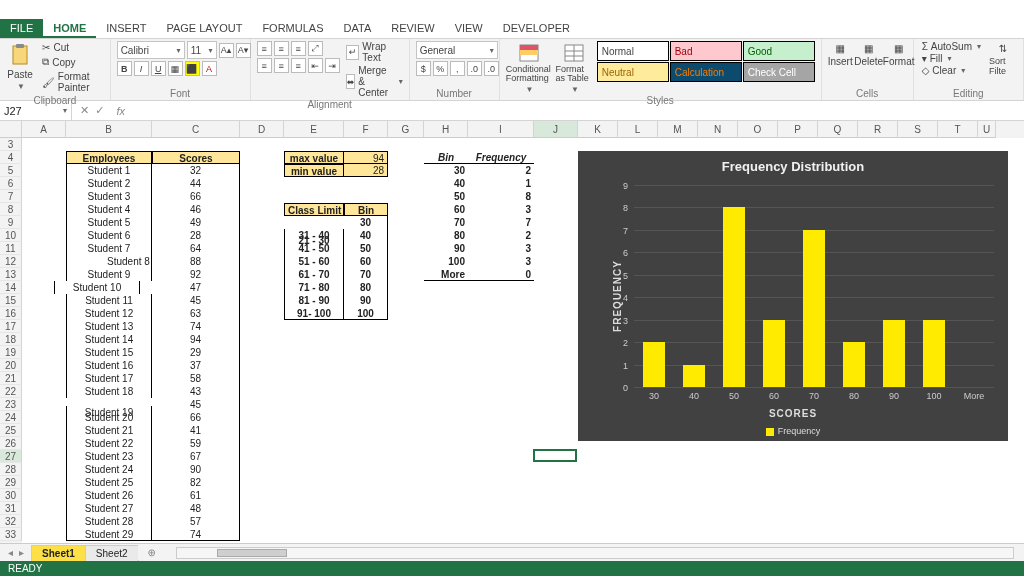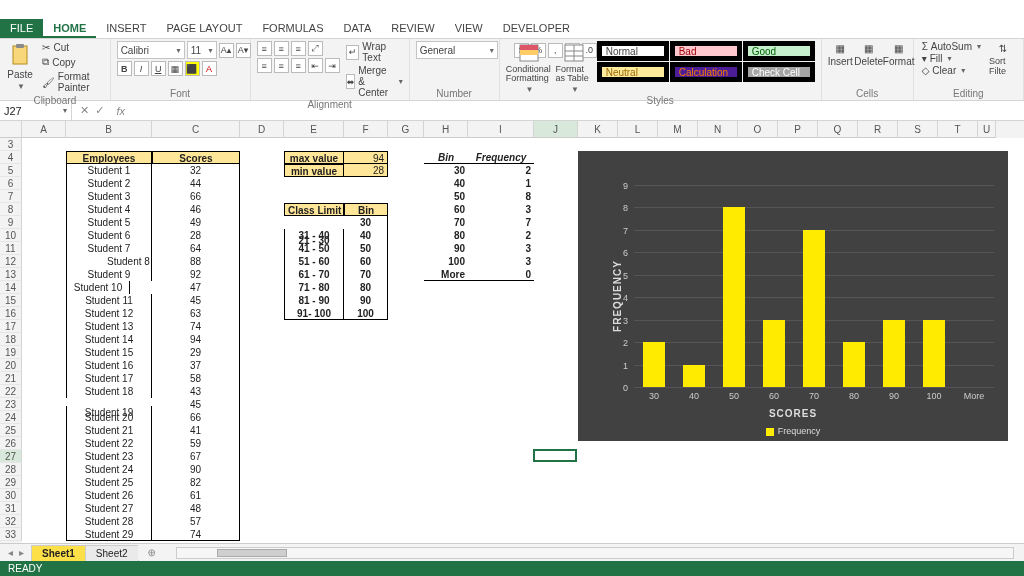--- a/index.html
+++ b/index.html
@@ -14,24 +14,24 @@
 .ribbon-group .group-label{text-align:center;font-size:10px;color:#777;padding:1px 0}
 .rg-body{display:flex;gap:6px;align-items:flex-start;flex:1}
 .big-btn{display:flex;flex-direction:column;align-items:center;width:38px;padding-top:2px;gap:2px;font-size:10px}
 .clipboard-small{display:flex;flex-direction:column;gap:1px;font-size:10px}
 .clipboard-small div{display:flex;align-items:center;gap:3px;padding:1px 2px}
 .font-box{display:flex;flex-direction:column;gap:2px}
 .font-row{display:flex;gap:2px;align-items:center}
 .combo{border:1px solid #c4c4c4;background:#fff;height:18px;font-size:10px;padding:0 3px;display:flex;align-items:center;justify-content:space-between}
 .ico{width:15px;height:15px;border:1px solid #bbb;display:inline-flex;align-items:center;justify-content:center;font-size:9px;background:#fff}
 .align-box{display:flex;flex-direction:column;gap:2px}
-.number-box{display:flex;flex-direction:row;gap:16px}
+.number-box{display:flex;flex-direction:column;gap:2px}
 .styles-box{display:flex;gap:4px;align-items:flex-start}
 .style-grid{display:grid;grid-template-columns:72px 72px 72px;grid-auto-rows:20px;gap:1px}
-.style-cell{border:5px solid #000000;display:flex;align-items:center;padding:0 4px;font-size:10px}
+.style-cell{border:1px solid #000000;display:flex;align-items:center;padding:0 4px;font-size:10px}
 .cells-box{display:flex;gap:2px}
 .editing-box{display:flex;flex-direction:column;gap:1px;font-size:10px}
 .editing-box div{display:flex;align-items:center;gap:3px;padding:0 2px}
 .namebar{display:flex;height:20px;border-bottom:1px solid #d4d4d4;align-items:center;background:#fff}
 .namebox{width:72px;border-right:1px solid #d4d4d4;padding:0 4px;font-size:11px;display:flex;align-items:center;height:100%}
 .fx-icons{display:flex;gap:6px;padding:0 8px;color:#888;font-size:11px}
 .fx-label{font-style:italic;color:#888;padding:0 4px}
 .fx-input{flex:1;border:none;height:100%;font-size:11px;padding:0 4px}
 .sheet-area{position:absolute;top:121px;bottom:33px;left:0;right:0;overflow:hidden;background:#fff}
 .colheads{display:flex;height:17px;background:#f3f3f3;font-size:10px;color:#555}
@@ -219,21 +219,21 @@
             <line x1="11" y1="2" x2="11" y2="18" stroke="#888"></line>
           </svg>
         <span style="font-size:9px;line-height:1">Format as Table</span>
           <span class="dd">▼</span>
       </div>
       <div class="style-grid">
         <div class="style-cell" style="background:#fff">Normal</div>
         <div class="style-cell" style="background:#ffc7ce;color:#9c0006">Bad</div>
         <div class="style-cell" style="background:#c6efce;color:#006100">Good</div>
         <div class="style-cell" style="background:#ffeb9c;color:#9c6500">Neutral</div>
-        <div class="style-cell" style="background:#4c1d95;color:#fa7d00">Calculation</div>
+        <div class="style-cell" style="background:#0c4a6e;color:#fa7d00">Calculation</div>
         <div class="style-cell" style="background:#a5a5a5;color:#fff">Check Cell</div>
       </div>
     </div>
     <div class="group-label">Styles</div>
   </div>
 
   <div class="ribbon-group" style="width:92px">
     <div class="rg-body cells-box">
       <div class="big-btn" style="width:28px">
           <span>▦</span>
@@ -365,21 +365,21 @@
         <div class="cell ta-c brdL brdR" style="left: 44px; top: 78px; width: 86px;">Student 5</div>
         <div class="cell ta-c brdR" style="left: 130px; top: 78px; width: 88px;">49</div>
         <div class="cell ta-c brdL brdR" style="left: 44px; top: 91px; width: 86px;">Student 6</div>
         <div class="cell ta-c brdR" style="left: 130px; top: 91px; width: 88px;">28</div>
         <div class="cell ta-c brdL brdR" style="left: 44px; top: 104px; width: 86px;">Student 7</div>
         <div class="cell ta-c brdR" style="left: 130px; top: 104px; width: 88px;">64</div>
         <div class="cell ta-c brdL brdR" style="left: 44px; top: 117px; width: 86px; padding-left: 40px;">Student 8</div>
         <div class="cell ta-c brdR" style="left: 130px; top: 117px; width: 88px;">88</div>
         <div class="cell ta-c brdL brdR" style="left: 44px; top: 130px; width: 86px;">Student 9</div>
         <div class="cell ta-c brdR" style="left: 130px; top: 130px; width: 88px;">92</div>
-        <div class="cell ta-c brdL brdR" style="left: 44px; top: 143px; width: 64px;">Student 10</div>
+        <div class="cell ta-c brdL brdR" style="left: 32px; top: 143px; width: 86px;">Student 10</div>
         <div class="cell ta-c brdR" style="left: 130px; top: 143px; width: 88px;">47</div>
         <div class="cell ta-c brdL brdR" style="left: 44px; top: 156px; width: 86px;">Student 11</div>
         <div class="cell ta-c brdR" style="left: 130px; top: 156px; width: 88px;">45</div>
         <div class="cell ta-c brdL brdR" style="left: 44px; top: 169px; width: 86px;">Student 12</div>
         <div class="cell ta-c brdR" style="left: 130px; top: 169px; width: 88px;">63</div>
         <div class="cell ta-c brdL brdR" style="left: 44px; top: 182px; width: 86px;">Student 13</div>
         <div class="cell ta-c brdR" style="left: 130px; top: 182px; width: 88px;">74</div>
         <div class="cell ta-c brdL brdR" style="left: 44px; top: 195px; width: 86px;">Student 14</div>
         <div class="cell ta-c brdR" style="left: 130px; top: 195px; width: 88px;">94</div>
         <div class="cell ta-c brdL brdR" style="left: 44px; top: 208px; width: 86px;">Student 15</div>
@@ -449,20 +449,21 @@
         <div class="cell ta-r bold" style="left: 402px; top: 91px; width: 44px;">80</div>
         <div class="cell ta-r bold" style="left: 446px; top: 91px; width: 66px;">2</div>
         <div class="cell ta-r bold" style="left: 402px; top: 104px; width: 44px;">90</div>
         <div class="cell ta-r bold" style="left: 446px; top: 104px; width: 66px;">3</div>
         <div class="cell ta-r bold" style="left: 402px; top: 117px; width: 44px;">100</div>
         <div class="cell ta-r bold" style="left: 446px; top: 117px; width: 66px;">3</div>
         <div class="cell ta-r bold brdB" style="left: 402px; top: 130px; width: 44px;">More</div>
         <div class="cell ta-r bold brdB" style="left: 446px; top: 130px; width: 66px;">0</div>
         <div class="selcell" style="left: 511px; top: 311px; width: 44px; height: 13px;"></div>
         <div class="chart" style="left: 556px; top: 13px; width: 430px; height: 290px;">
+          <div class="chart-title">Frequency Distribution</div>
 <div class="chart-ylab">FREQUENCY</div>
 <div class="chart-body">
             <div class="gridline" style="top:100%">
               <span class="ytick">0</span>
             </div>
             <div class="gridline" style="top:88.88888888888889%">
               <span class="ytick">1</span>
             </div>
             <div class="gridline" style="top:77.77777777777777%">
               <span class="ytick">2</span>

